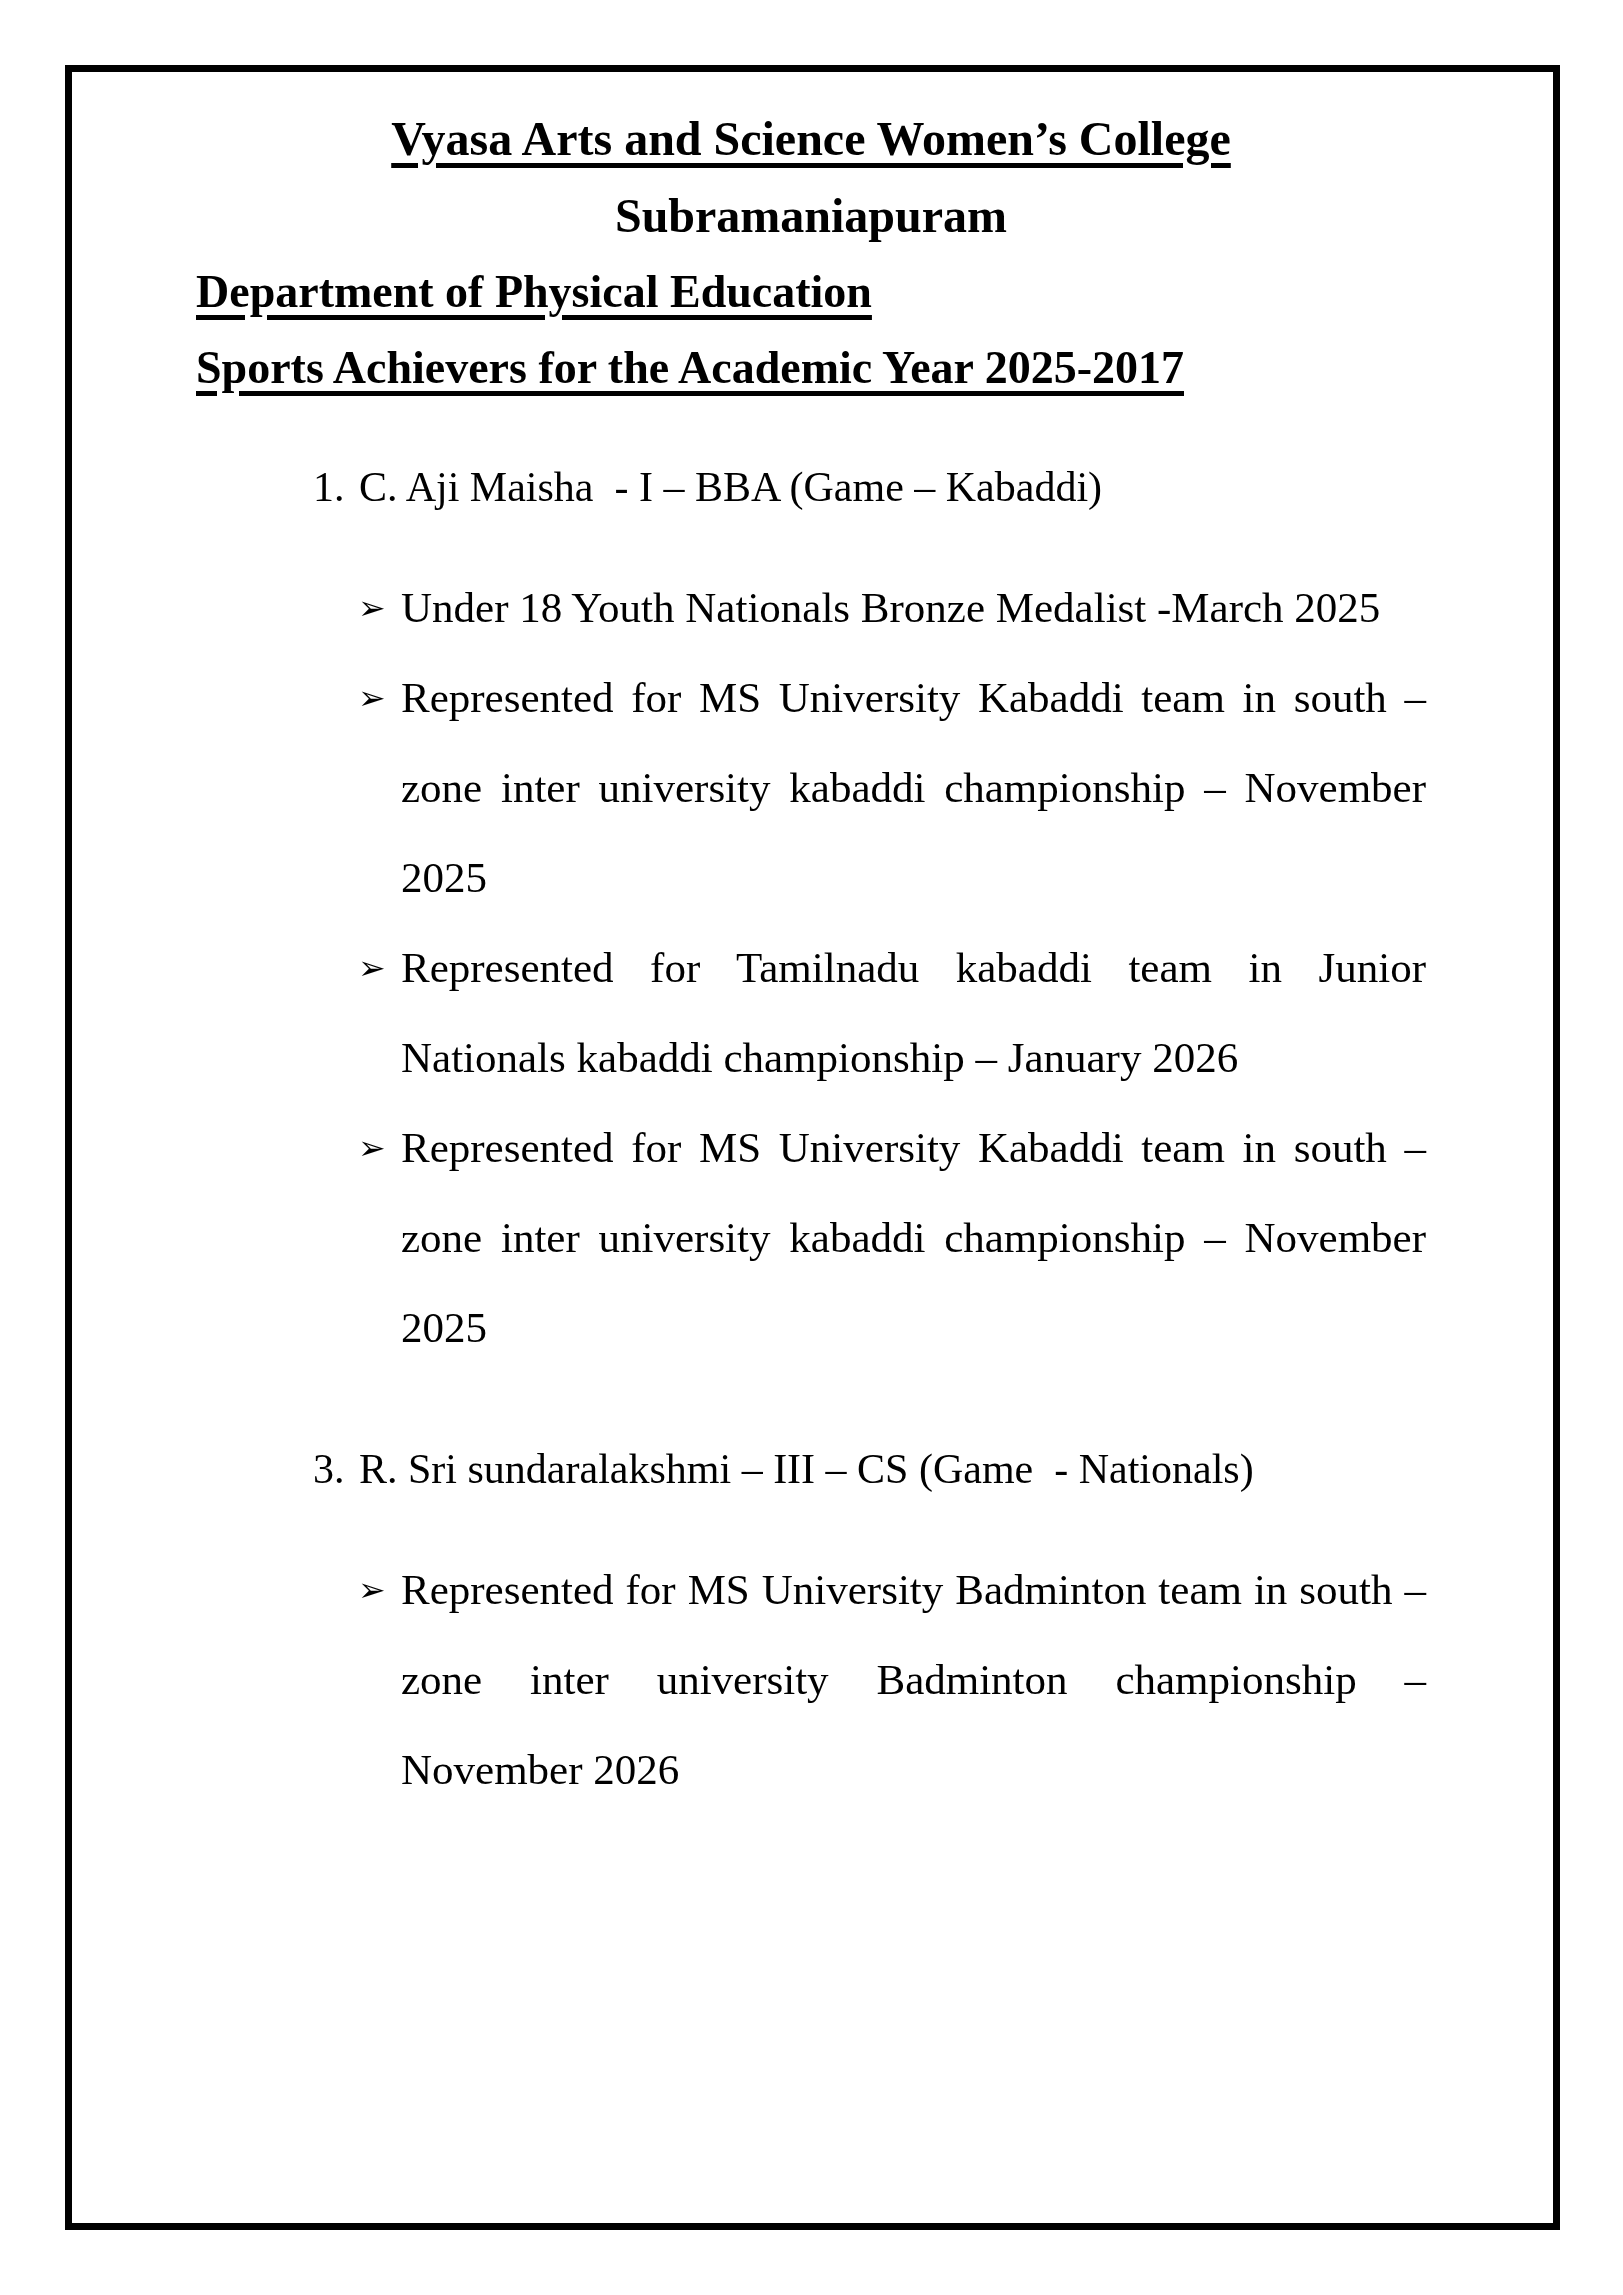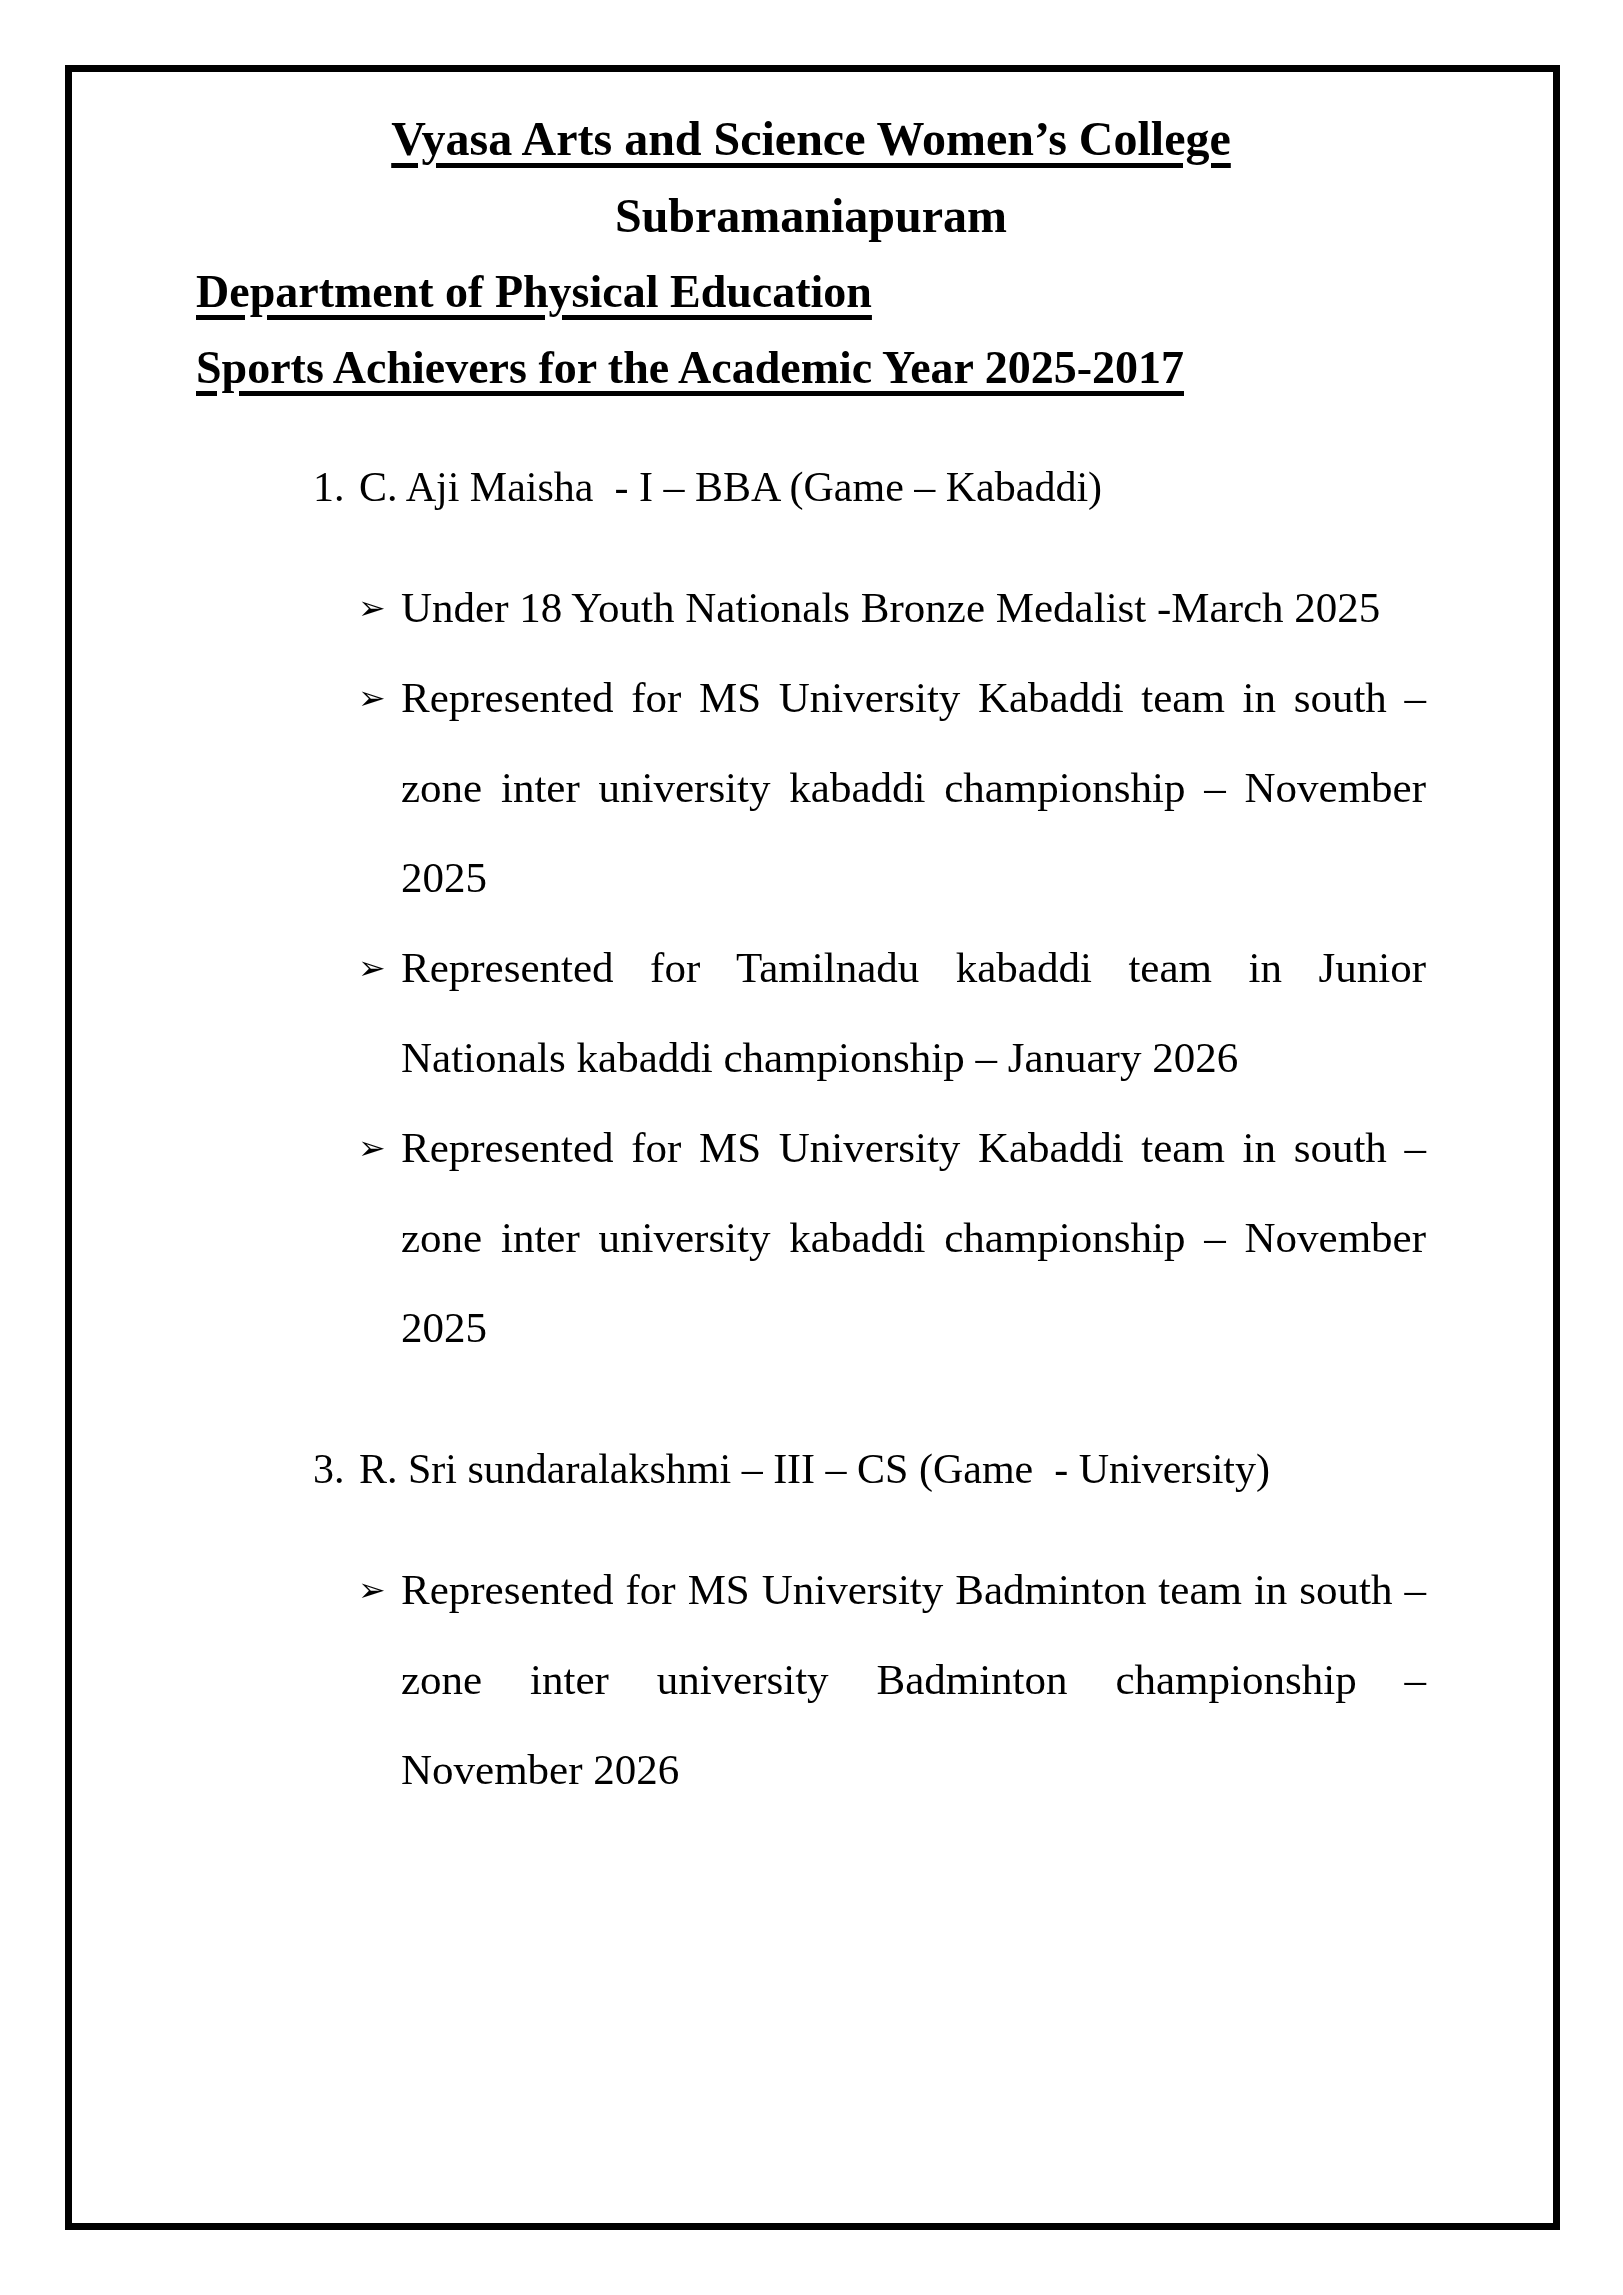--- a/index.html
+++ b/index.html
@@ -141,21 +141,21 @@
 
   <div class="item">
     <div class="bullet">
       <span class="glyph">➢</span>
       <span class="text">Represented for MS University Kabaddi team in south – zone inter university kabaddi championship – November 2025</span>
     </div>
   </div>
 
   <div class="item">
     <div class="item-heading">
-      <span class="num">3.</span><span class="name">R. Sri sundaralakshmi – III – CS (Game  - University)</span>
+      <span class="num">3.</span><span class="name">R. Sri sundaralakshmi – III – CS (Game  - Nationals)</span>
     </div>
     <div class="bullet">
       <span class="glyph">➢</span>
       <span class="text">Represented for MS University Badminton team in south – zone inter university Badminton championship – November 2026</span>
     </div>
   </div>
 
 </div>
 
 

